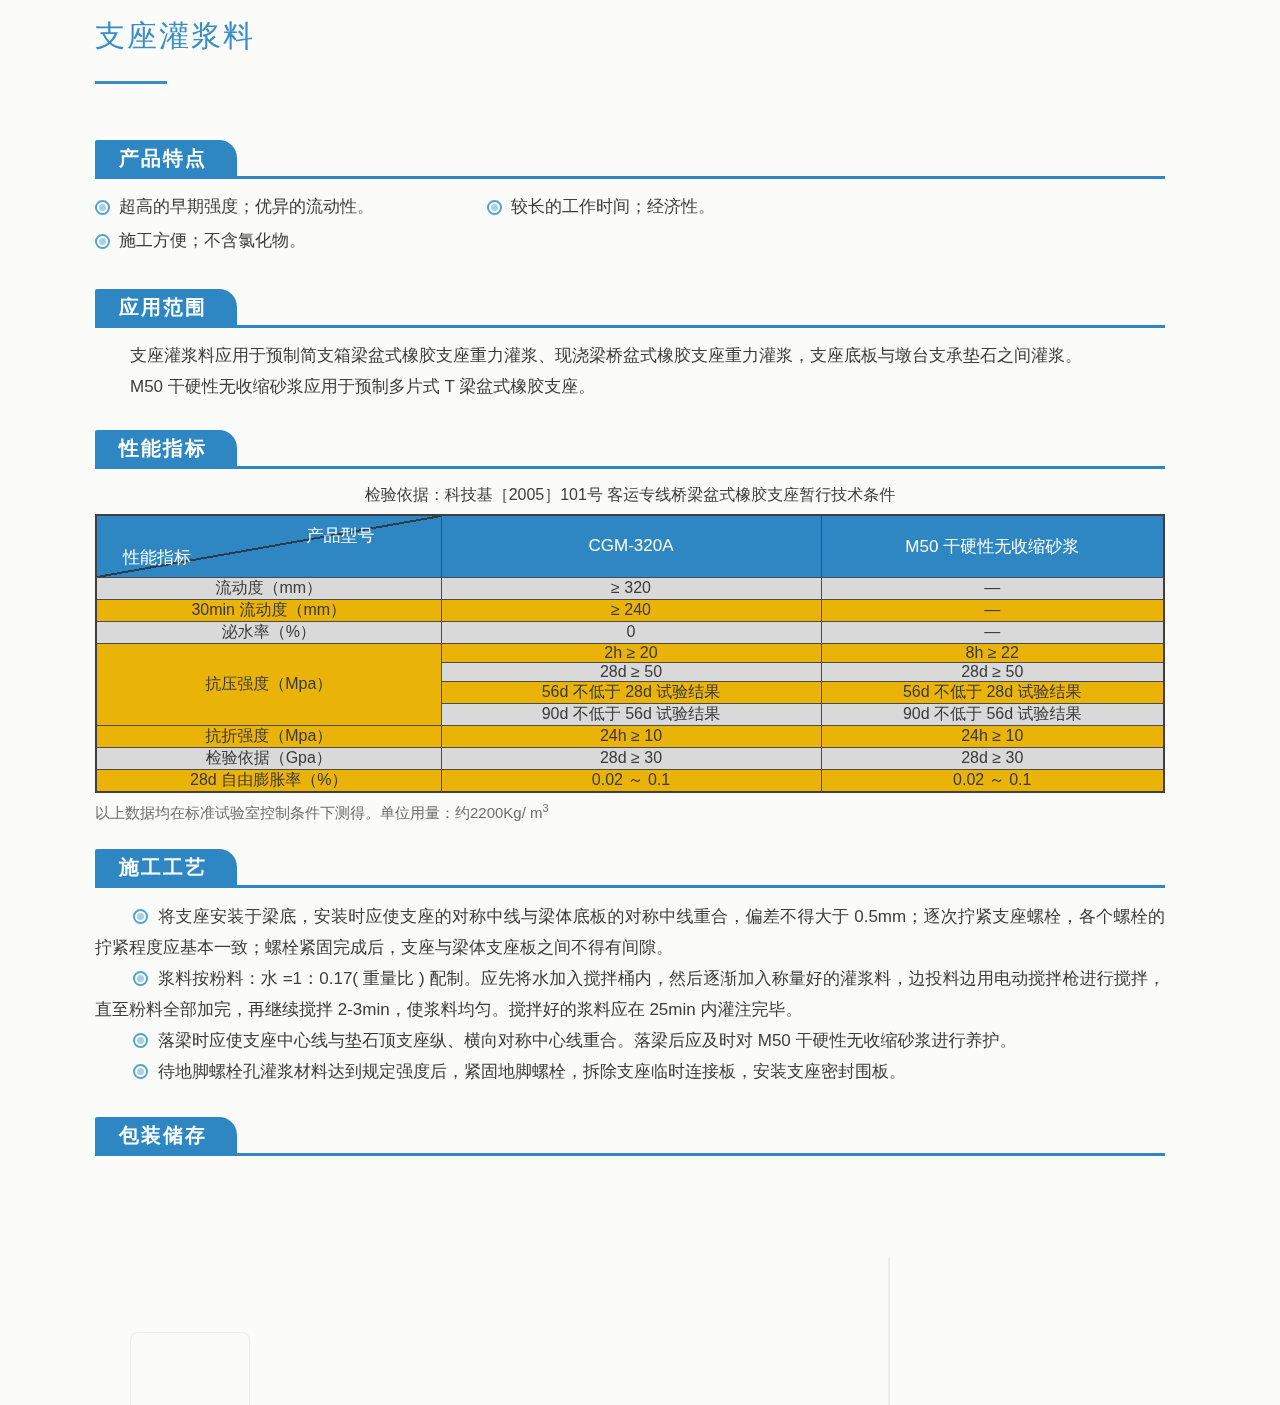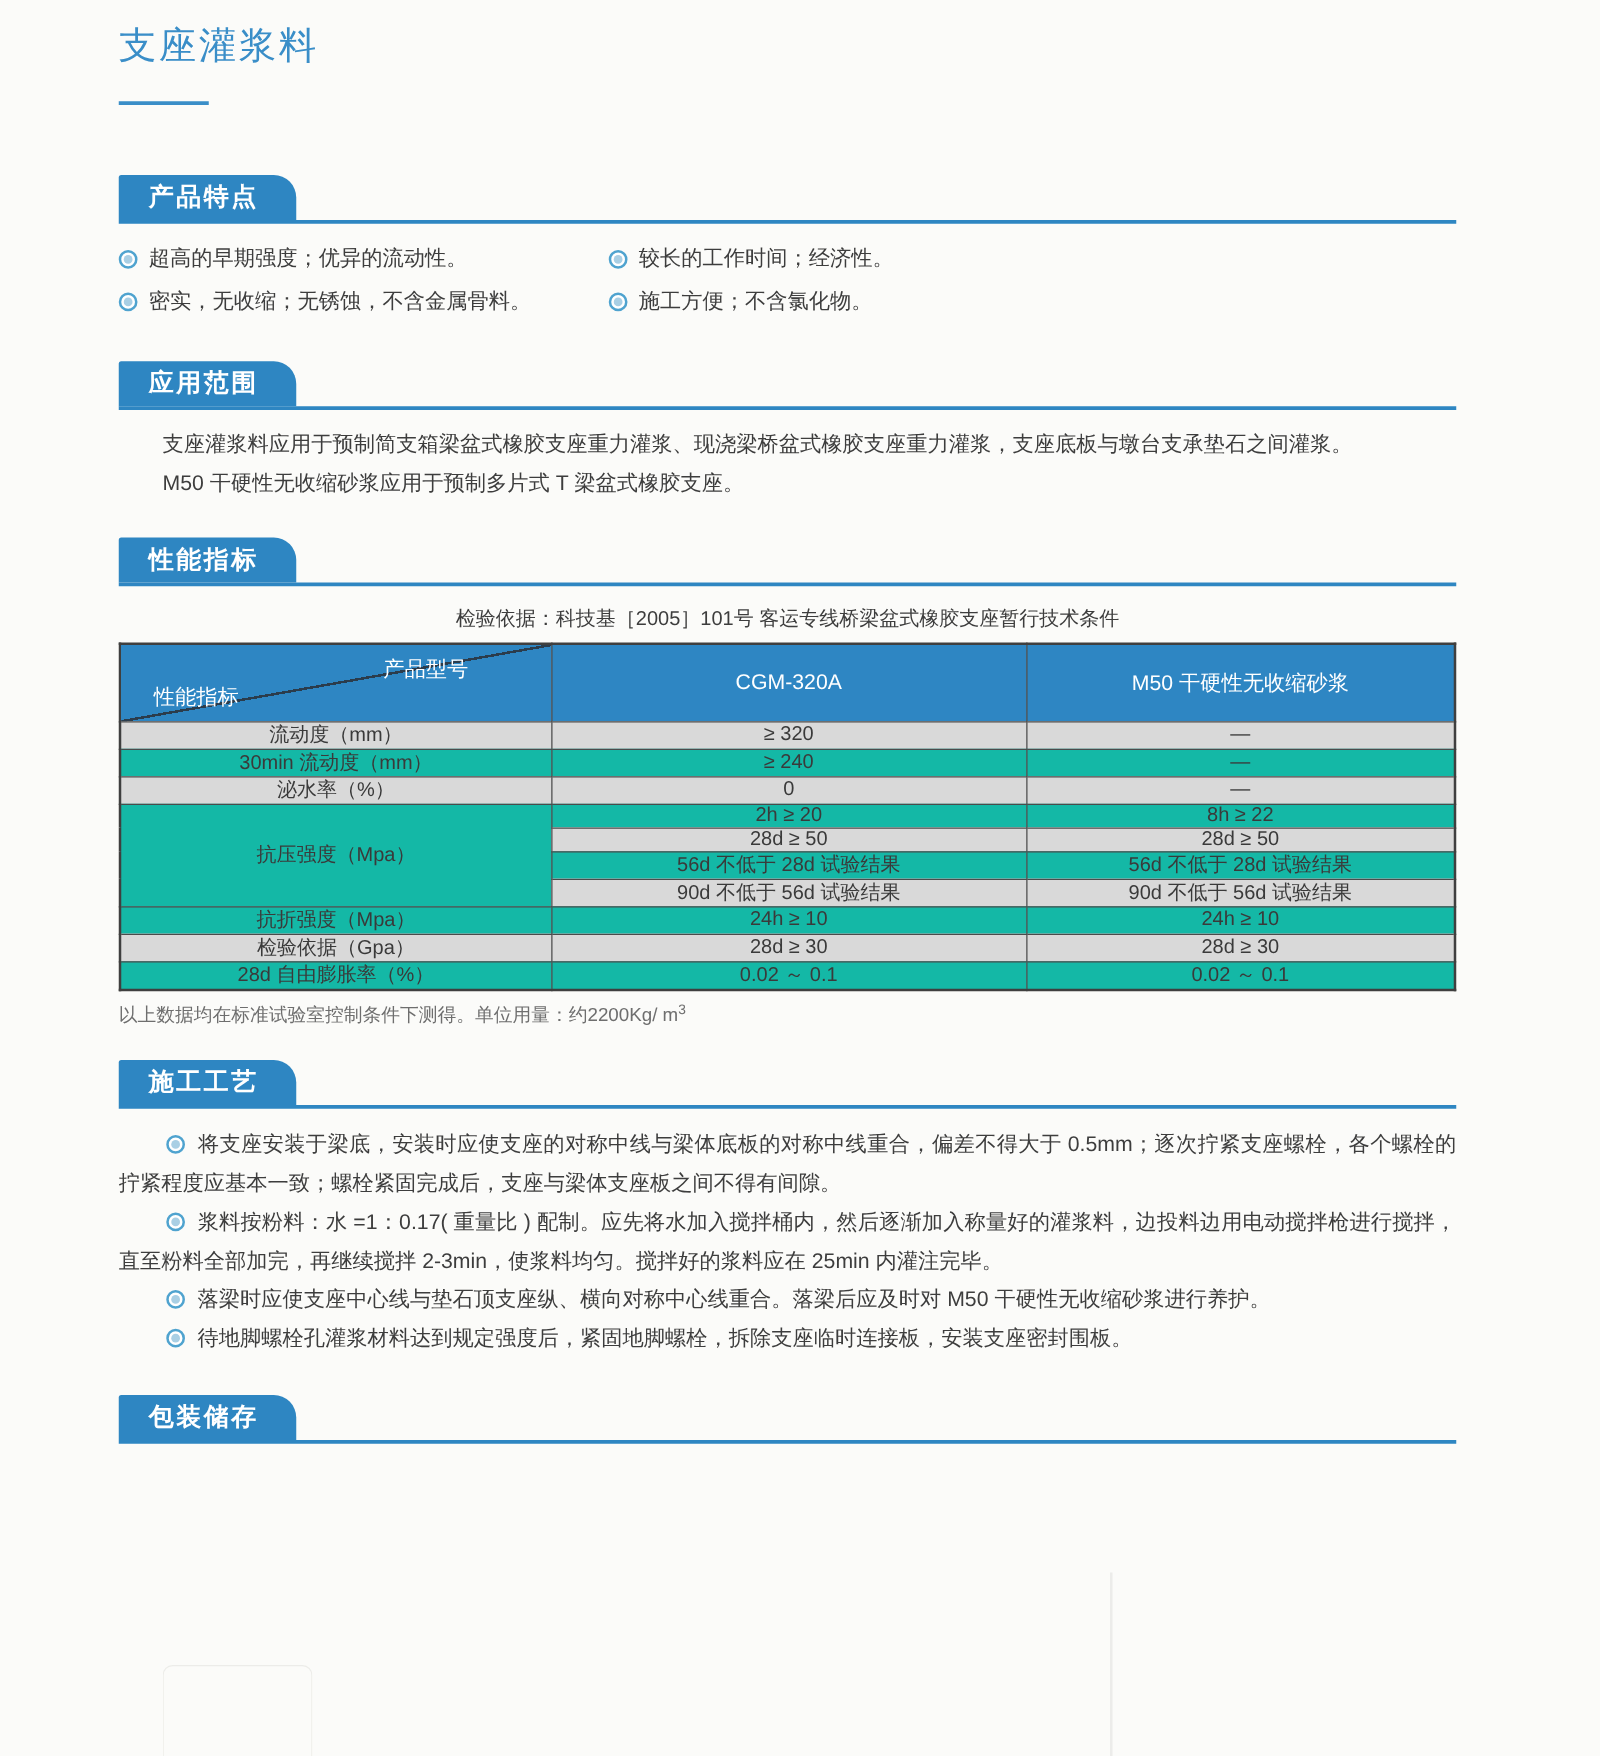--- a/index.html
+++ b/index.html
@@ -48,21 +48,21 @@
   .basis { margin-top:16px; text-align:center; font-size:16px; color:#3d3d3d; }
 
   table.spec {
     width:100%; margin-top:8px; border-collapse:collapse;
     font-size:16px; text-align:center; color:#3a3a3a;
   }
   table.spec td, table.spec th { border:1px solid #4b4b4b; height:18px; padding:0 6px; font-weight:normal; }
   table.spec { border:2px solid #3f3f3f; }
   tr.head-row th { background:#2e86c3; color:#ffffff; height:62px; font-size:17px; }
   td.c-gray { background:#d9d9d9; }
-  td.c-white { background:#14b8a6; }
+  td.c-white { background:#eab308; }
   .col-label { width:345px; }
   .col-cgm { width:380px; }
 
   .corner { position:relative; padding:0; }
   .diag {
     position:absolute; inset:0;
     background:linear-gradient(to bottom right,
       transparent calc(50% - 1px), #2b3c4c calc(50% - 1px),
       #2b3c4c calc(50% + 1px), transparent calc(50% + 1px));
   }
@@ -110,24 +110,20 @@
       <div class="feature-item">
         <span class="ring"></span>
         <span>超高的早期强度；优异的流动性。</span>
       </div>
       <div class="feature-item">
         <span class="ring"></span>
         <span>较长的工作时间；经济性。</span>
       </div>
       <div class="feature-item">
         <span class="ring"></span>
-        <span>密实，无收缩；无锈蚀，不含金属骨料。</span>
-      </div>
-      <div class="feature-item">
-        <span class="ring"></span>
         <span>施工方便；不含氯化物。</span>
       </div>
     </div>
 
     <div class="section-head app-head">
       <span class="section-tab">应用范围</span>
     </div>
     <div class="app-text">
       <div>支座灌浆料应用于预制简支箱梁盆式橡胶支座重力灌浆、现浇梁桥盆式橡胶支座重力灌浆，支座底板与墩台支承垫石之间灌浆。</div>
       <div>M50 干硬性无收缩砂浆应用于预制多片式 T 梁盆式橡胶支座。</div>

